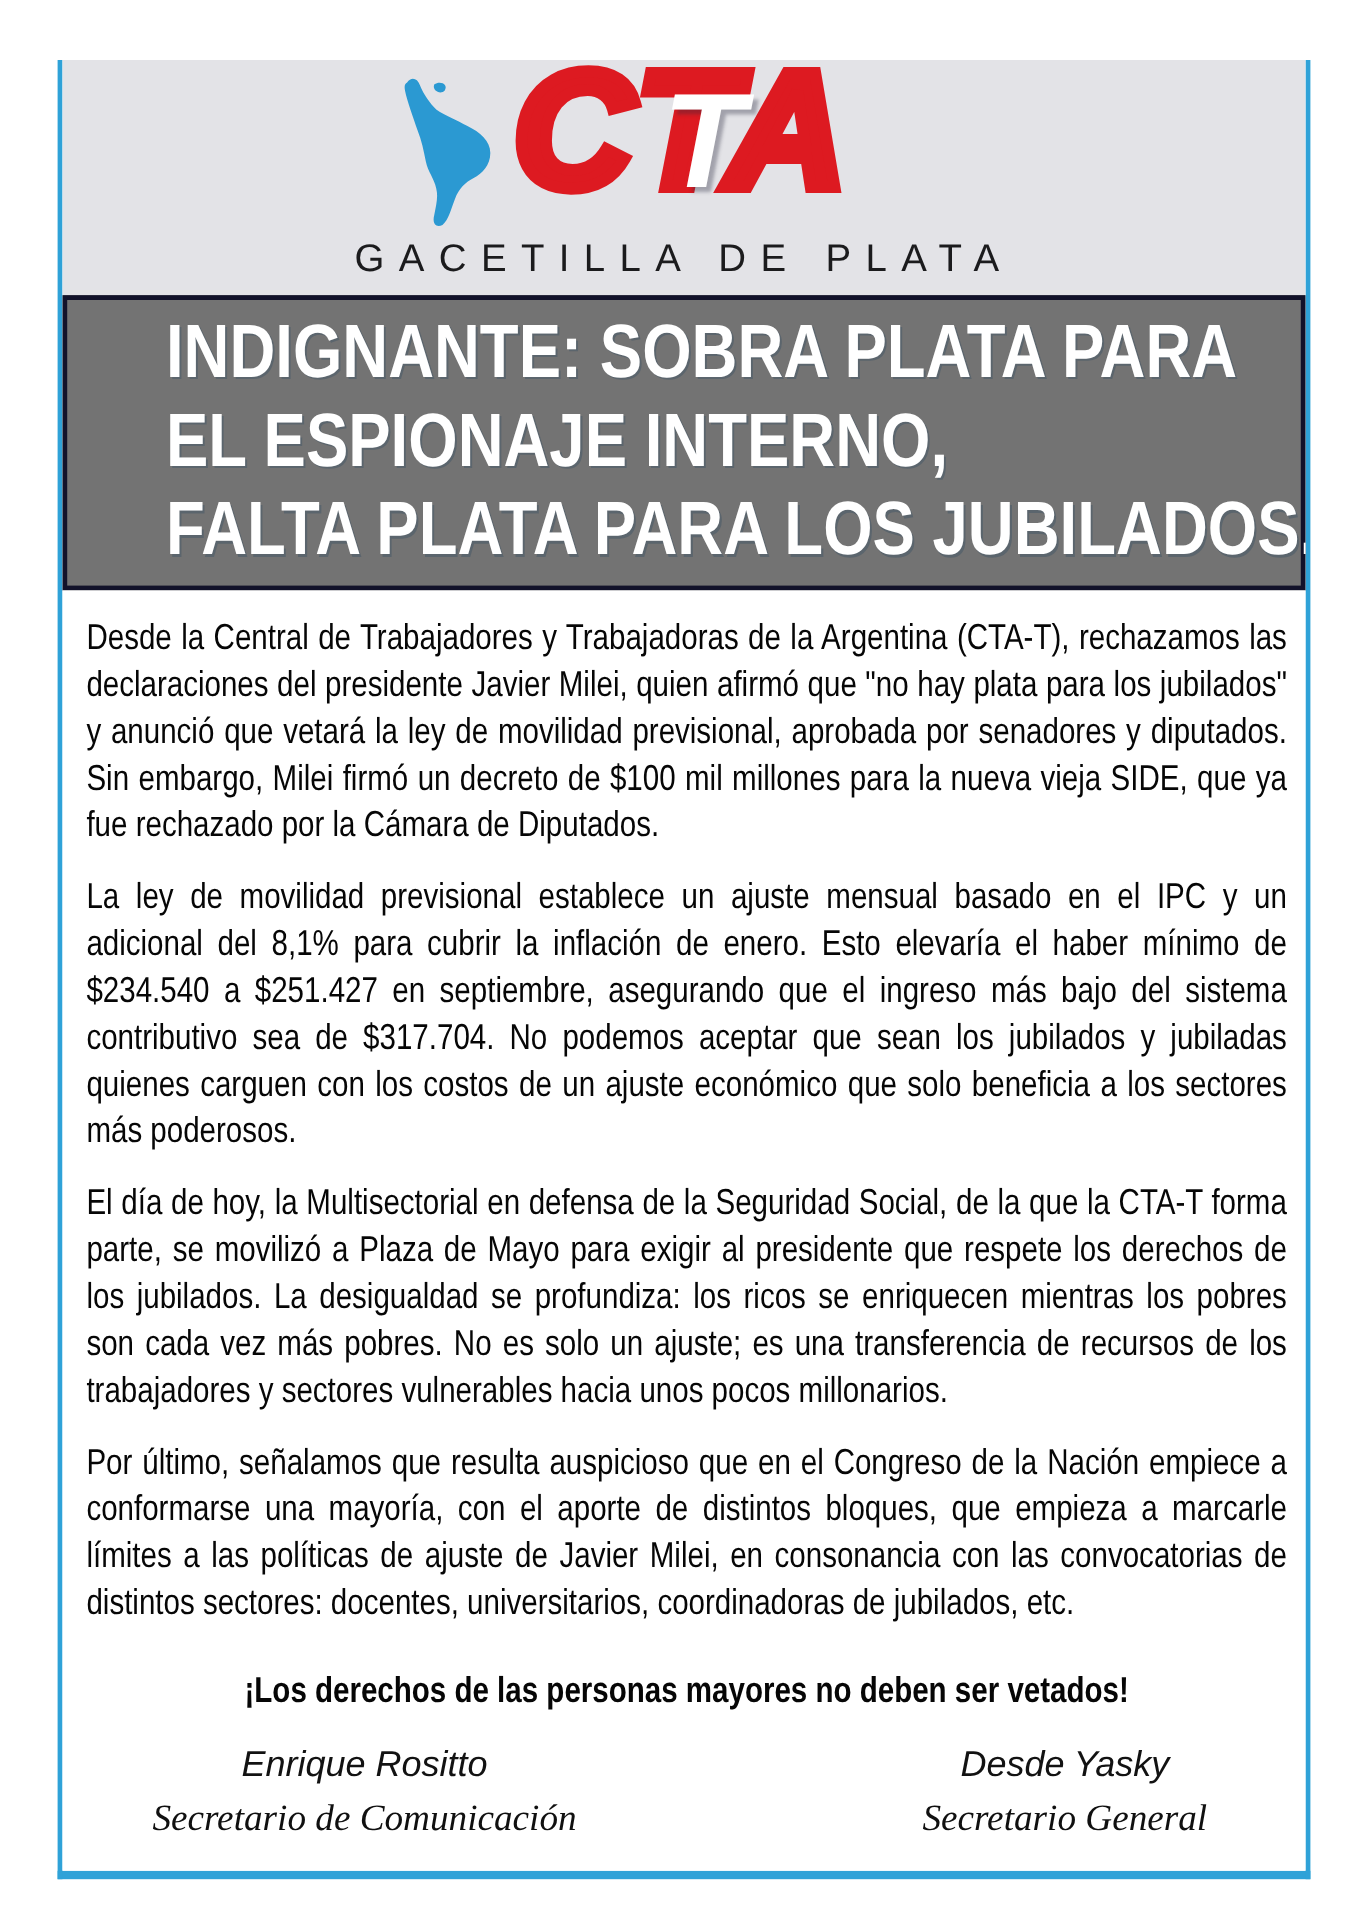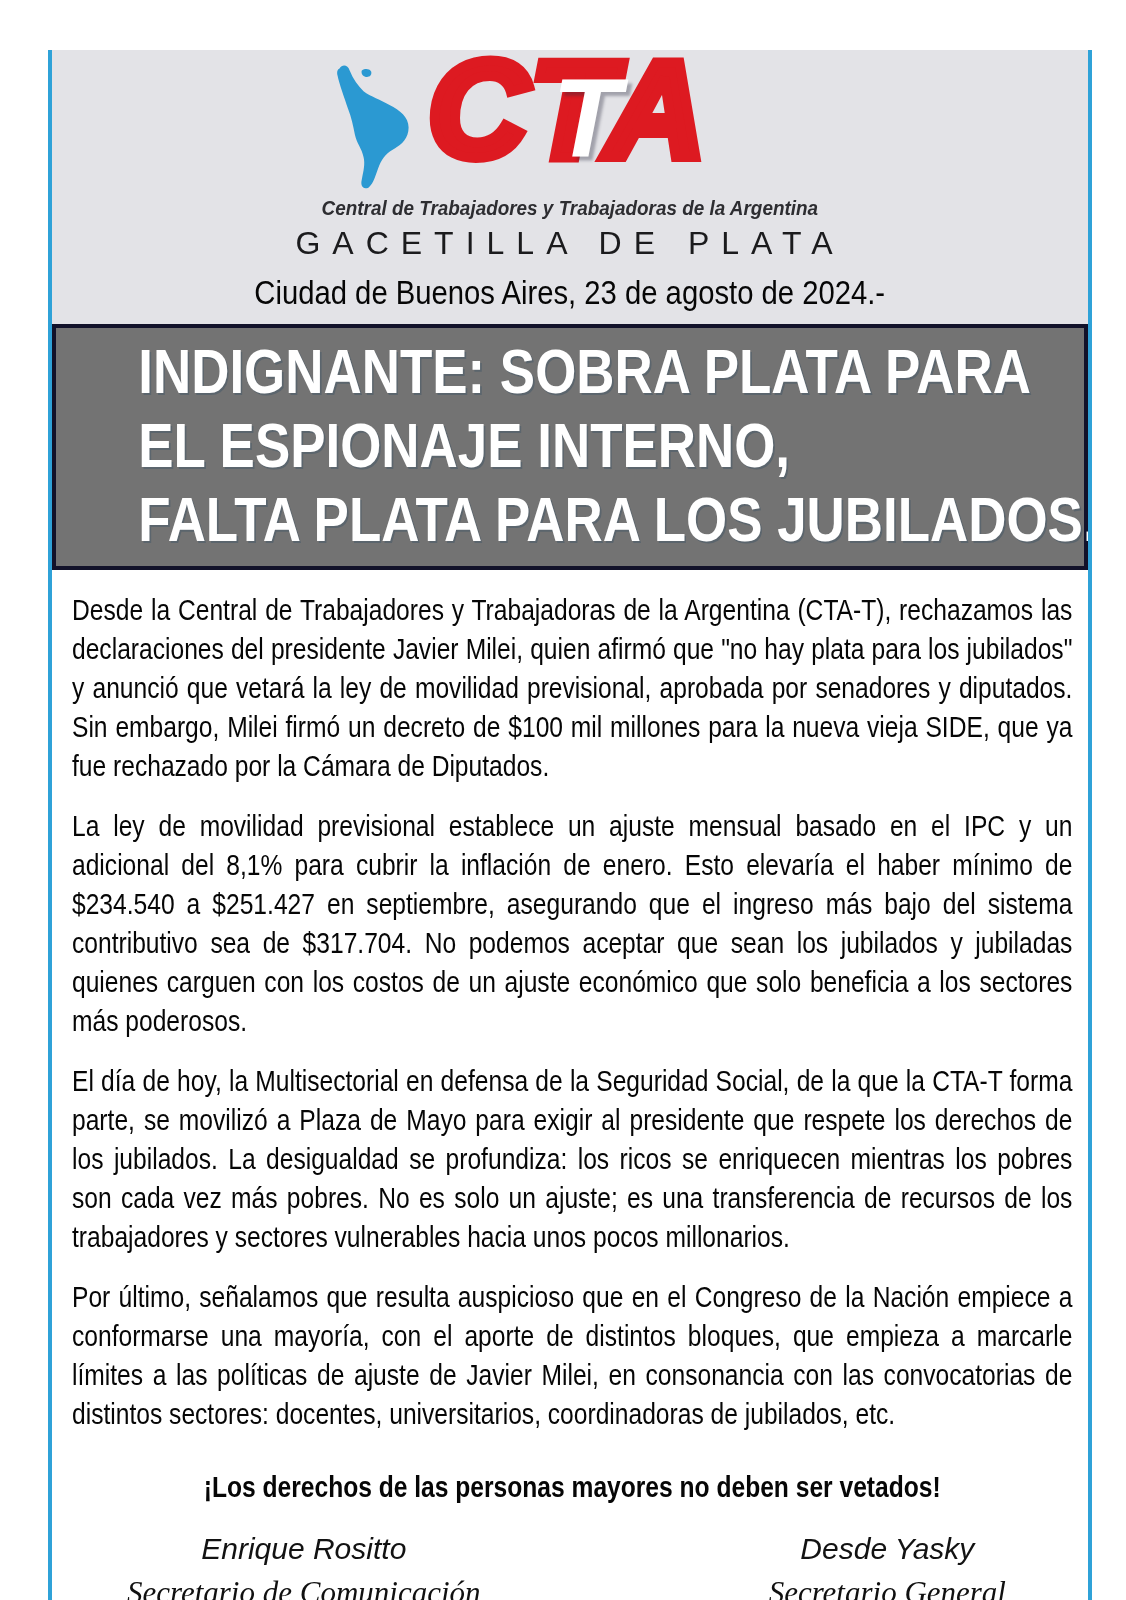--- a/index.html
+++ b/index.html
@@ -94,27 +94,21 @@
 
     <header class="masthead">
       <div class="logo">
         <svg class="map-icon" viewBox="0 0 110 150" preserveAspectRatio="xMidYMid meet">
           <path fill="#2b99d2" d="M8,10 C12,4 18,6 20,12 C24,22 30,30 36,36 C44,42 56,46 66,52 C78,58 88,66 88,78 C88,90 80,98 72,102 C64,106 58,112 54,122 C50,132 48,142 42,147 C36,150 32,146 34,138 C36,128 38,120 36,112 C34,102 28,96 26,86 C24,76 22,66 18,56 C14,44 8,28 6,18 C5,13 6,11 8,10 Z"></path>
           <path fill="#2b99d2" d="M34,12 C40,8 48,12 44,18 C40,22 32,18 34,12 Z"></path>
         </svg>
         <span class="cta-word">CTA</span>
         <span class="cta-t">T</span>
       </div>
-      <div class="org-name">
-        <span>Central de Trabajadores y Trabajadoras de la Argentina</span>
-      </div>
       <div class="bulletin-title">GACETILLA DE PLATA</div>
-      <div class="dateline">
-        <span>Ciudad de Buenos Aires, 23 de agosto de 2024.-</span>
-      </div>
     </header>
 
     <section class="banner">
       <div class="h-line">INDIGNANTE: SOBRA PLATA PARA</div>
       <div class="h-line">EL ESPIONAJE INTERNO,</div>
       <div class="h-line">FALTA PLATA PARA LOS JUBILADOS.</div>
     </section>
 
     <main class="bodytext">
       <div class="condense">

